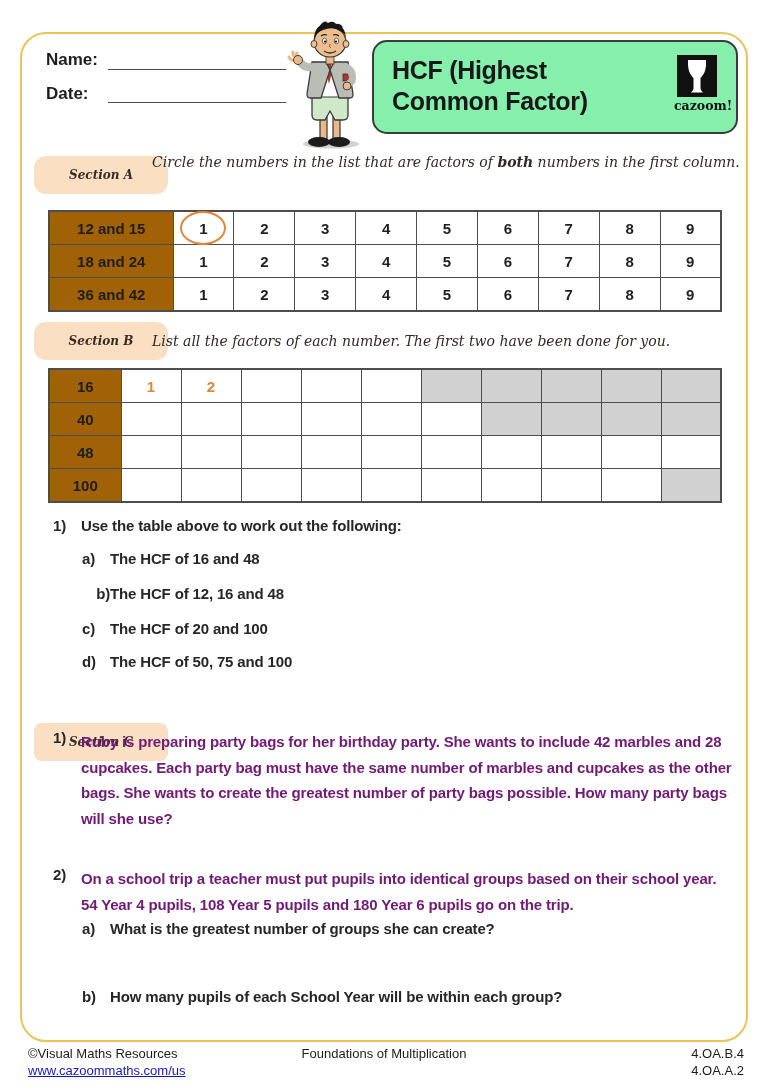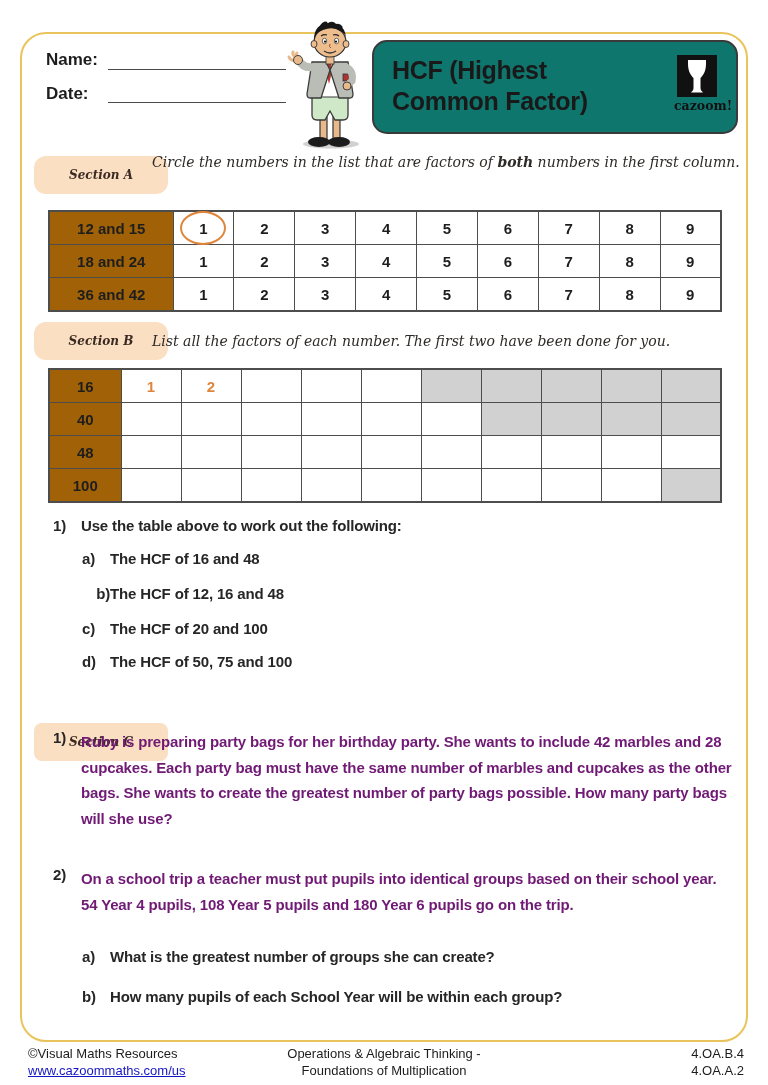--- a/index.html
+++ b/index.html
@@ -19,21 +19,21 @@
     border:2px solid #e9c45c;border-radius:26px;
     background:#fff;
   }
 
   
   .field-label{font-size:17px;font-weight:bold;color:#1d1d1d;}
   .write-line{border-bottom:1.6px solid #4a4a4a;height:17px;}
 
   .title-box{
     left:372px;top:40px;width:366px;height:94px;
-    background:#0f766e;border:2.5px solid #3a3a3a;border-radius:15px;
+    background:#86efac;border:2.5px solid #3a3a3a;border-radius:15px;
     box-sizing:border-box;
   }
   .title-text{
     position:absolute;left:18px;top:13px;
     font-size:25px;line-height:31px;font-weight:bold;color:#191919;
     letter-spacing:-0.3px;
   }
   .logo-wrap{position:absolute;right:16px;top:13px;width:46px;text-align:center;}
   .logo-square{width:40px;height:42px;background:#111;margin:0 auto;display:block;}
   .logo-text{font-family:"DejaVu Serif", serif;font-weight:bold;font-size:12.5px;color:#111;margin-top:1px;}
@@ -273,31 +273,30 @@
 
 <div class="abs problem" style="left:53px;top:729px;">
   <span class="q-num q-line">1)</span>
   <p>Ruby is preparing party bags for her birthday party. She wants to include 42 marbles and 28 cupcakes. Each party bag must have the same number of marbles and cupcakes as the other bags. She wants to create the greatest number of party bags possible. How many party bags will she use?</p>
 </div>
 
 <div class="abs problem" style="left:53px;top:866px;">
   <span class="q-num q-line">2)</span>
   <p>On a school trip a teacher must put pupils into identical groups based on their school year. 54 Year 4 pupils, 108 Year 5 pupils and 180 Year 6 pupils go on the trip.</p>
 </div>
-<div class="abs q-part" style="left:82px;top:920px;margin-top:28px;">
+<div class="abs q-part" style="left:82px;top:920px;">
   <span class="part-letter">a)</span><span>What is the greatest number of groups she can create?</span>
 </div>
 <div class="abs q-part" style="left:82px;top:988px;">
   <span class="part-letter">b)</span><span>How many pupils of each School Year will be within each group?</span>
 </div>
 
 <div class="abs footer-left" style="left:28px;top:1046px;">
   <div>©Visual Maths Resources</div>
   <div class="footer-link">www.cazoommaths.com/us</div>
 </div>
 <div class="abs footer-center" style="top:1046px;">
-  <div>Operations &amp; Algebraic Thinking -</div>
   <div>Foundations of Multiplication</div>
 </div>
 <div class="abs footer-right" style="right:24px;top:1046px;">
   <div>4.OA.B.4</div>
   <div>4.OA.A.2</div>
 </div>
 
 </body></html>

